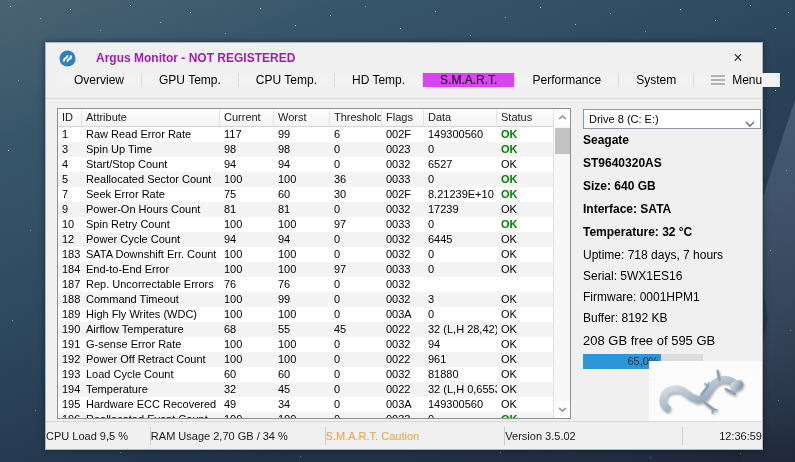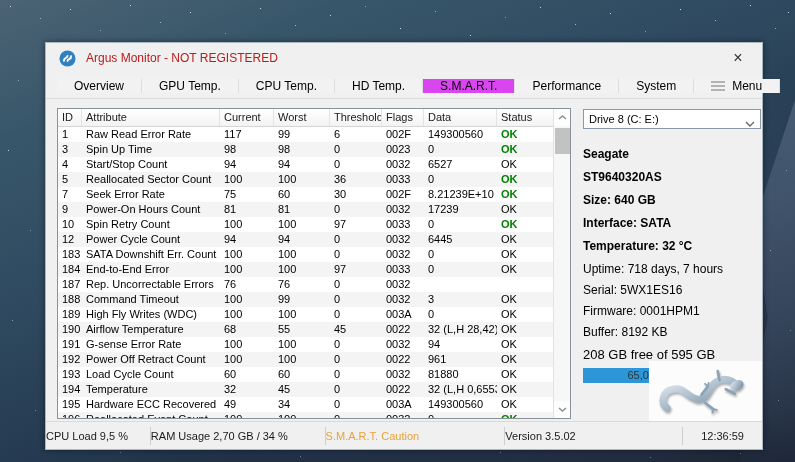--- a/index.html
+++ b/index.html
@@ -29,25 +29,25 @@
   .mountain { position:absolute; right:0; top:100px; width:60px; height:362px;
     background:linear-gradient(200deg, rgba(160,180,205,.25), rgba(40,60,85,.15));
     clip-path:polygon(100% 0, 30% 35%, 55% 60%, 10% 100%, 100% 100%); }
 
   
   .window { position:absolute; left:45px; top:42px; width:718px; height:408px;
     background:#f0f0f0; border:1px solid #a9b7c2; box-shadow:0 0 6px rgba(0,0,0,.45); }
 
   .titlebar { height:30px; display:flex; align-items:center; padding-left:13px; position:relative; }
   .app-logo { width:17px; height:17px; flex:0 0 auto; }
-  .title-text { font-size:12px; font-weight:normal; color:#b91c1c; margin-left:10px; }
+  .title-text { font-size:12px; font-weight:bold; color:#a21caf; margin-left:20px; }
   .close-btn { position:absolute; right:8px; top:3px; width:32px; height:24px;
     display:flex; align-items:center; justify-content:center; font-size:16px; color:#333; cursor:default; }
 
-  .tabbar { height:26px; display:flex; align-items:center; padding-left:11px;
+  .tabbar { height:26px; display:flex; align-items:flex-start; padding-left:11px;
     border-bottom:1px solid #dadada; }
   .tab { display:flex; align-items:center; gap:7px; padding:0 17px; font-size:12px;
     color:#000; background:#f2f2f2; border-right:1px solid #ddd; white-space:nowrap; }
   .tab.selected { background:#d946ef; }
   .tab svg { display:block; }
 
   .content { position:relative; height:322px; }
 
   
   .smart-table { position:absolute; left:11px; top:9px; width:514px; height:311px;
@@ -70,41 +70,41 @@
     background:#f7f7f7; border-left:1px solid #e2e2e2; }
   .sb-btn { height:17px; display:flex; align-items:center; justify-content:center; background:#fdfdfd; }
   .sb-btn.down { position:absolute; bottom:0; left:0; right:0; }
   .sb-thumb { position:absolute; left:1px; top:19px; width:15px; height:26px; background:#c2c2c2; }
 
   
   .drive-panel { position:absolute; left:537px; top:10px; width:180px; color:#000; }
   .combo { height:20px; width:178px; border:1px solid #8a99a5; background:#fff;
     display:flex; align-items:center; padding-left:5px; font-size:11px; position:relative; }
   .combo .chev { position:absolute; right:5px; top:7px; }
-  .panel-fields { margin-top:19px; }
+  .panel-fields { margin-top:5px; }
   .info-line { font-size:12px; line-height:12px; margin-bottom:9px; color:#000; }
   .info-line.bold { font-weight:bold; margin-bottom:11px; }
   .free-line { font-size:13px; margin-top:3px; }
   .progress { width:120px; height:15px; background:#dcdcdc; position:relative; margin-top:6px; }
   .progress .fill { height:100%; background:var(--progress,#2D96D8); }
   .progress .plabel { position:absolute; inset:0; text-align:center;
     font-size:11px; line-height:15px; color:#333; }
 
   .watermark { position:absolute; right:0; bottom:0; width:113px; height:60px;
     background:#fcfcfc; display:flex; align-items:center; justify-content:center; }
   .watermark svg { filter:drop-shadow(1px 2px 1px rgba(0,0,0,.30)); }
 
   
   .statusbar { height:28px; display:flex; align-items:center;
     border-top:1px solid #d9d9d9; background:#f0f0f0; font-size:11px; color:#1a1a1a; }
   .seg { height:18px; line-height:18px; border-right:1px solid #cfcfcf;
     white-space:nowrap; overflow:hidden; }
   .seg:nth-child(1){width:105px} .seg:nth-child(2){width:175px}
   .seg:nth-child(3){width:180px} .seg:nth-child(4){width:178px}
-  .seg:nth-child(5){width:79px; border-right:none; text-align:center; padding-left:0;}
+  .seg:nth-child(5){width:79px; border-right:none; text-align:right; padding-left:0;}
   .seg.caution-text { color:var(--caution,#E8A23B); }
 </style>
 </head>
 <body>
 
 <div class="desktop">
   <div class="stars"></div>
   <div class="mountain"></div>
 
   <div class="window">

